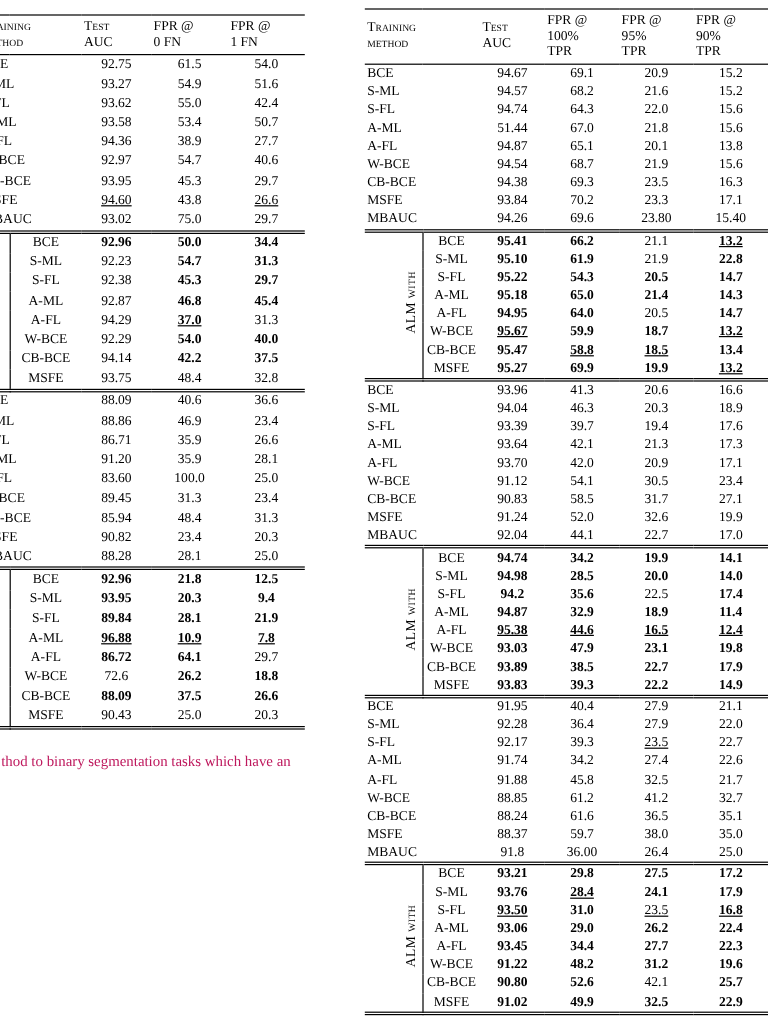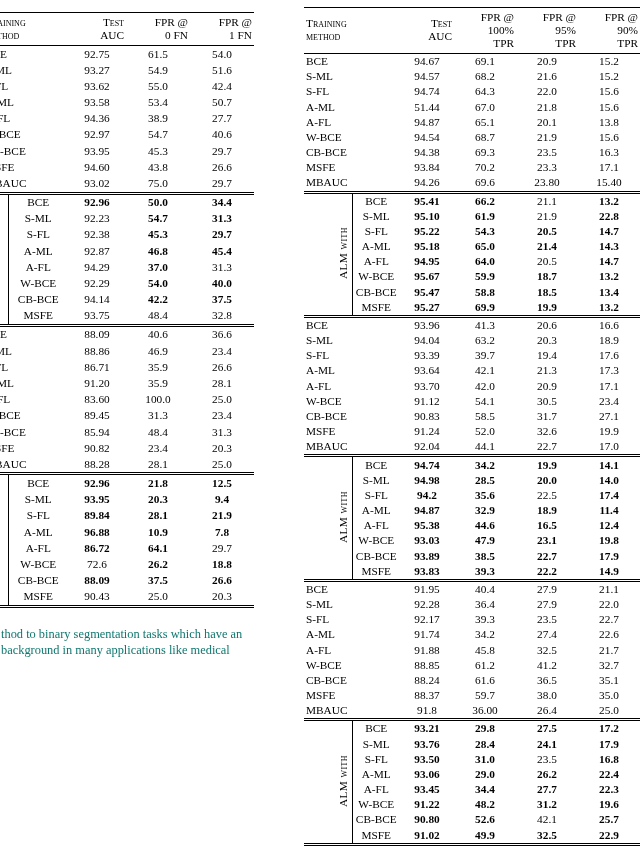--- a/index.html
+++ b/index.html
@@ -10,21 +10,21 @@
   }
   table.results {
     border-collapse:collapse; table-layout:fixed;
     border-top:1.2px solid #000; border-bottom:3.4px double #000;
     font-size:11.3px;
   }
   #left-table  { position:absolute; left:-17px; top:12px; width:271px; }
   #right-table { position:absolute; left:304px; top:7px;  width:336px; }
 
   th.hcell {
-    vertical-align:middle; text-align:right; font-variant:small-caps;
+    vertical-align:middle; text-align:left; font-variant:small-caps;
     font-weight:normal; line-height:1.15; padding:3px 2px;
   }
   th.hcell.al-left { text-align:left; }
 
   td { line-height:1.15; }
   td.num    { text-align:center; padding:1.1px 2px; }
   td.method { text-align:left; white-space:nowrap; padding:1.1px 2px; }
   tr.group-row td.method { text-align:center; }
   #left-table td.num, #left-table td.method { padding-top:1.6px; padding-bottom:1.6px; }
 
@@ -35,24 +35,24 @@
     border-right:1px solid #000; vertical-align:middle;
     text-align:right; padding:0 2px 0 0;
   }
   #left-table td.group-cell { text-align:left; padding:0; }
   .vlabel {
     writing-mode:vertical-rl; transform:rotate(180deg);
     font-variant:small-caps; letter-spacing:0.4px; display:inline-block;
   }
 
   .b { font-weight:bold; }
-  .u { }
+  .u { text-decoration:underline; }
 
   .body-text { position:absolute; left:1px; top:626px; width:262px;
-               font-size:12.4px; line-height:16.4px; color:#0f766e; }
+               font-size:12.4px; line-height:16.4px; color:#be185d; }
   .body-text div { white-space:nowrap; overflow:hidden; }
 </style>
 </head>
 <body>
 
 <div class="page">
 
   <table id="left-table" class="results">
     <colgroup>
       <col style="width:25px">
@@ -417,21 +417,21 @@
         <tr class="rule-double">
           <td class="method" colspan="2">BCE</td>
           <td class="num">93.96</td>
           <td class="num">41.3</td>
           <td class="num">20.6</td>
           <td class="num">16.6</td>
         </tr>
         <tr>
           <td class="method" colspan="2">S-ML</td>
           <td class="num">94.04</td>
-          <td class="num">63.2</td>
+          <td class="num">46.3</td>
           <td class="num">20.3</td>
           <td class="num">18.9</td>
         </tr>
         <tr>
           <td class="method" colspan="2">S-FL</td>
           <td class="num">93.39</td>
           <td class="num">39.7</td>
           <td class="num">19.4</td>
           <td class="num">17.6</td>
         </tr>
@@ -652,16 +652,15 @@
           <td class="num b">91.02</td>
           <td class="num b">49.9</td>
           <td class="num b">32.5</td>
           <td class="num b">22.9</td>
         </tr>
       </tbody>
   </table>
 
   <div class="body-text">
     <div>thod to binary segmentation tasks which have an</div>
-    <div>background in many applications like medical</div>
   </div>
 
 </div>
 
 </body></html>

